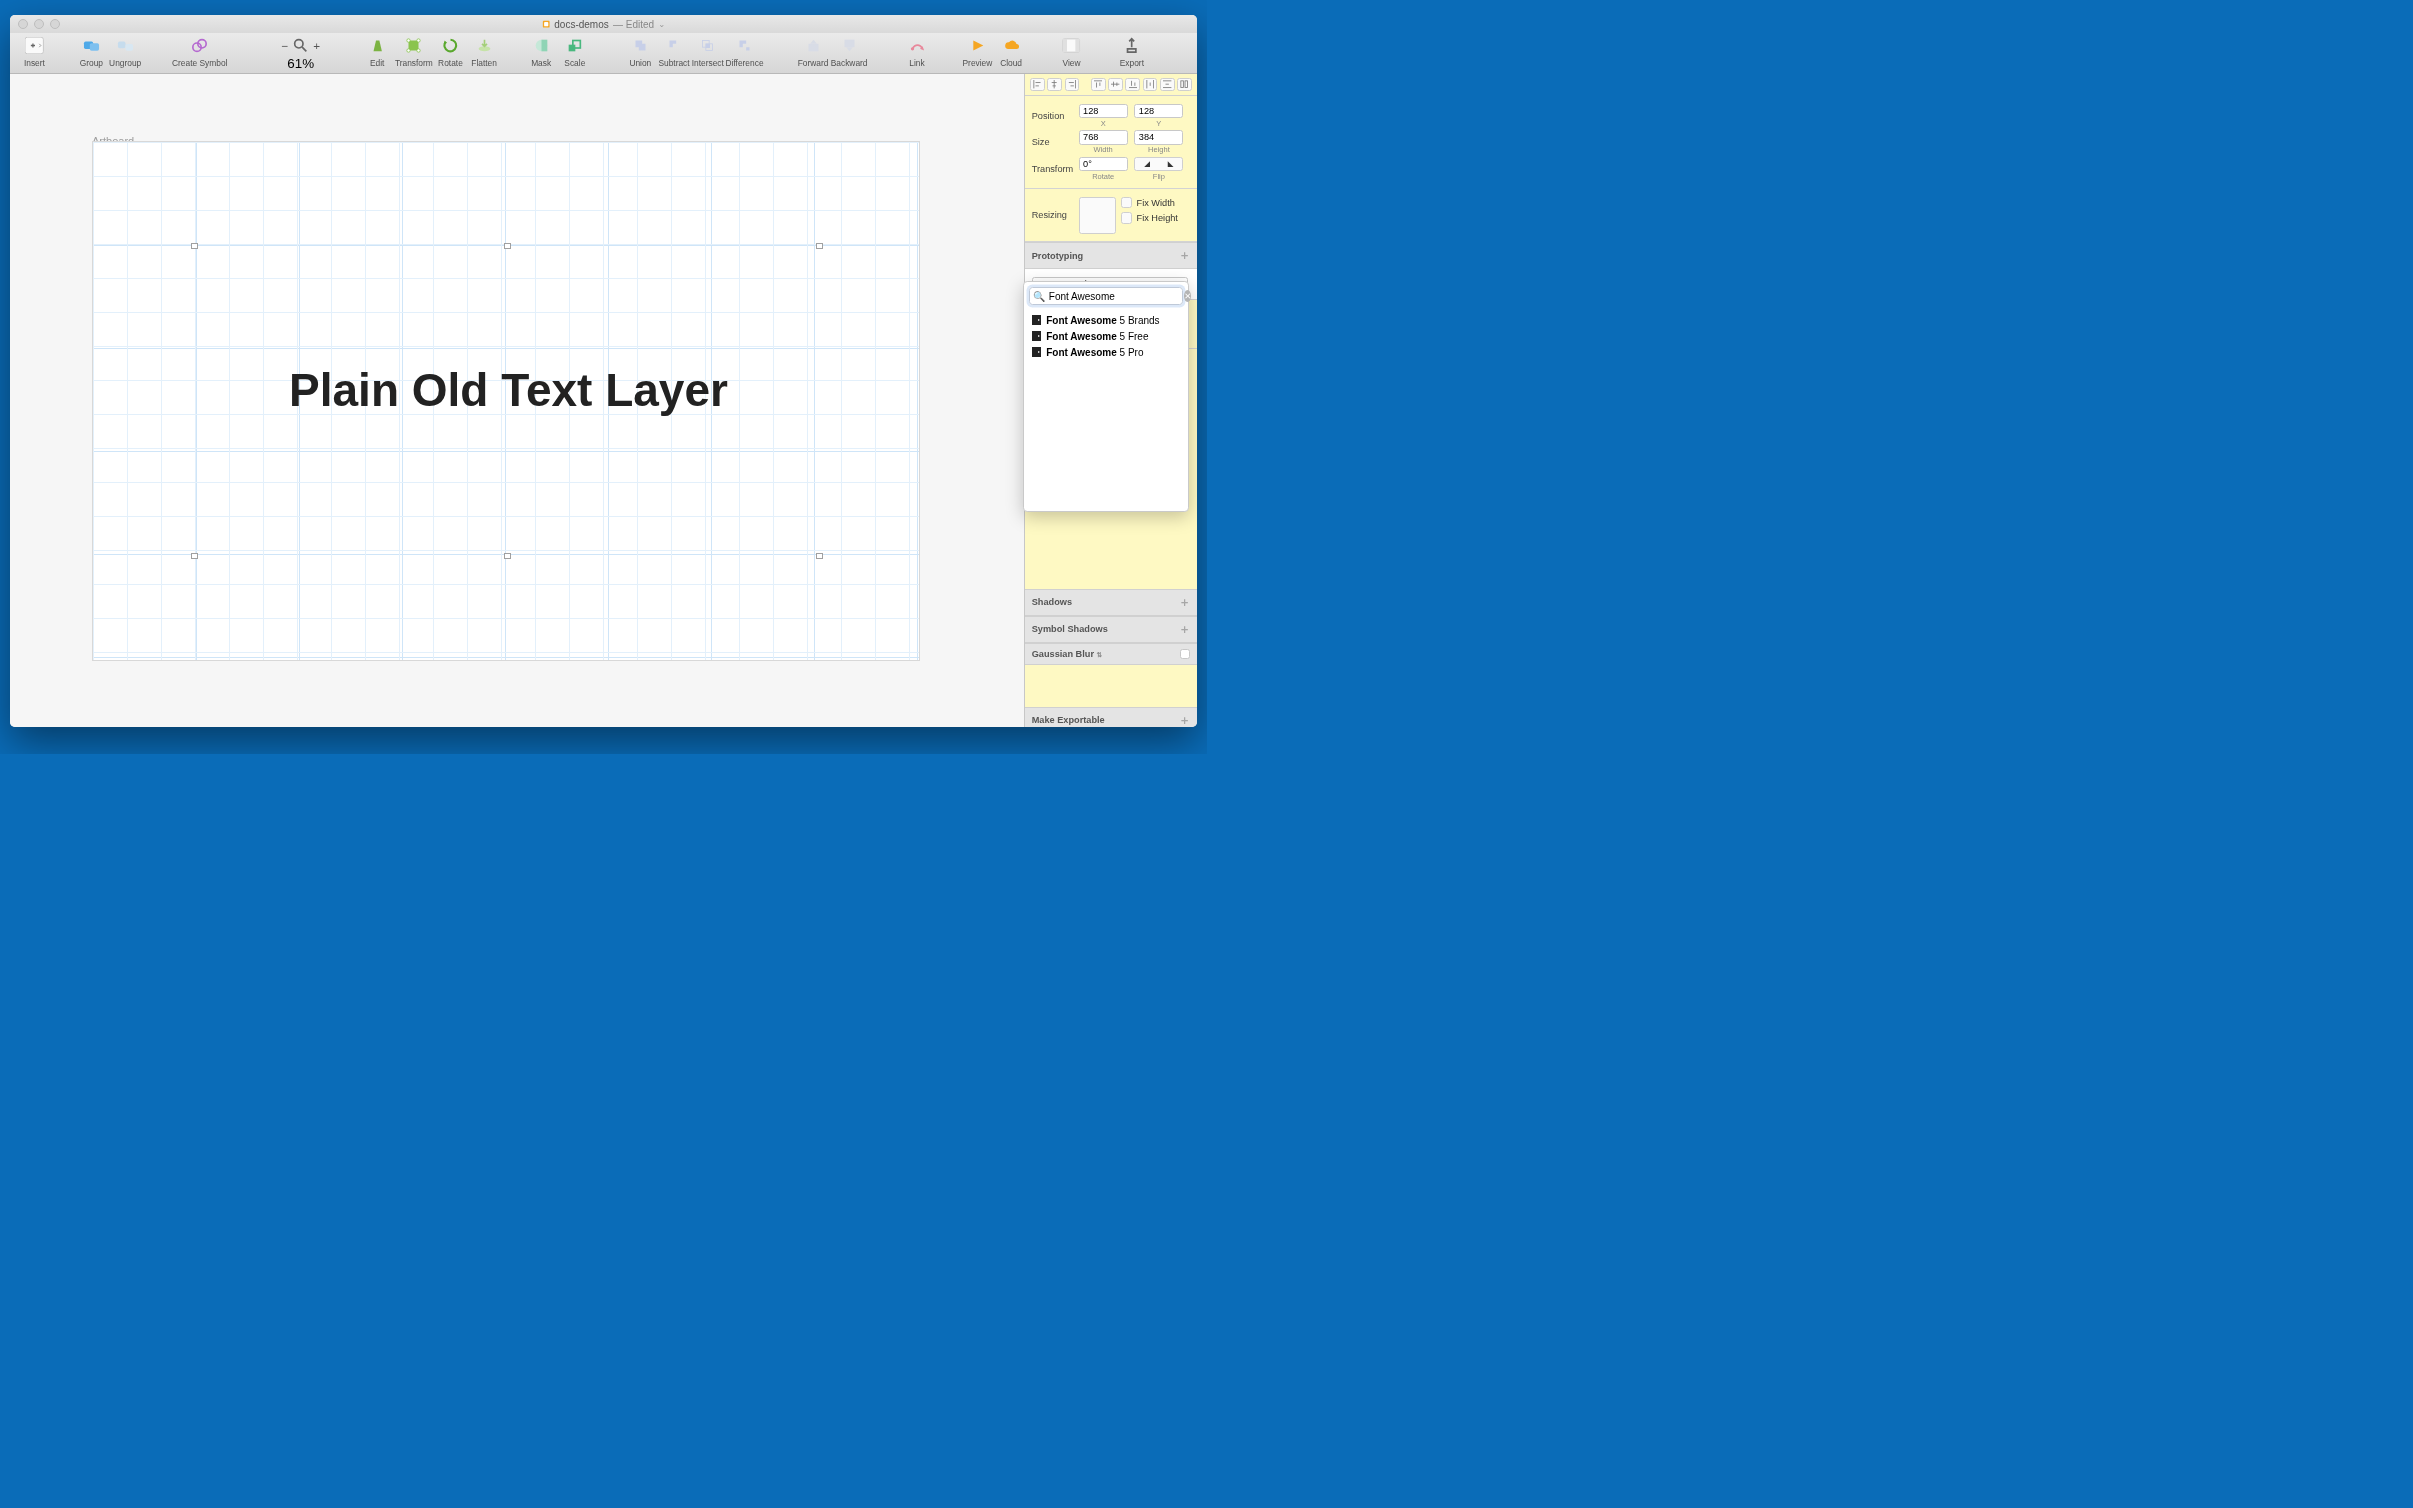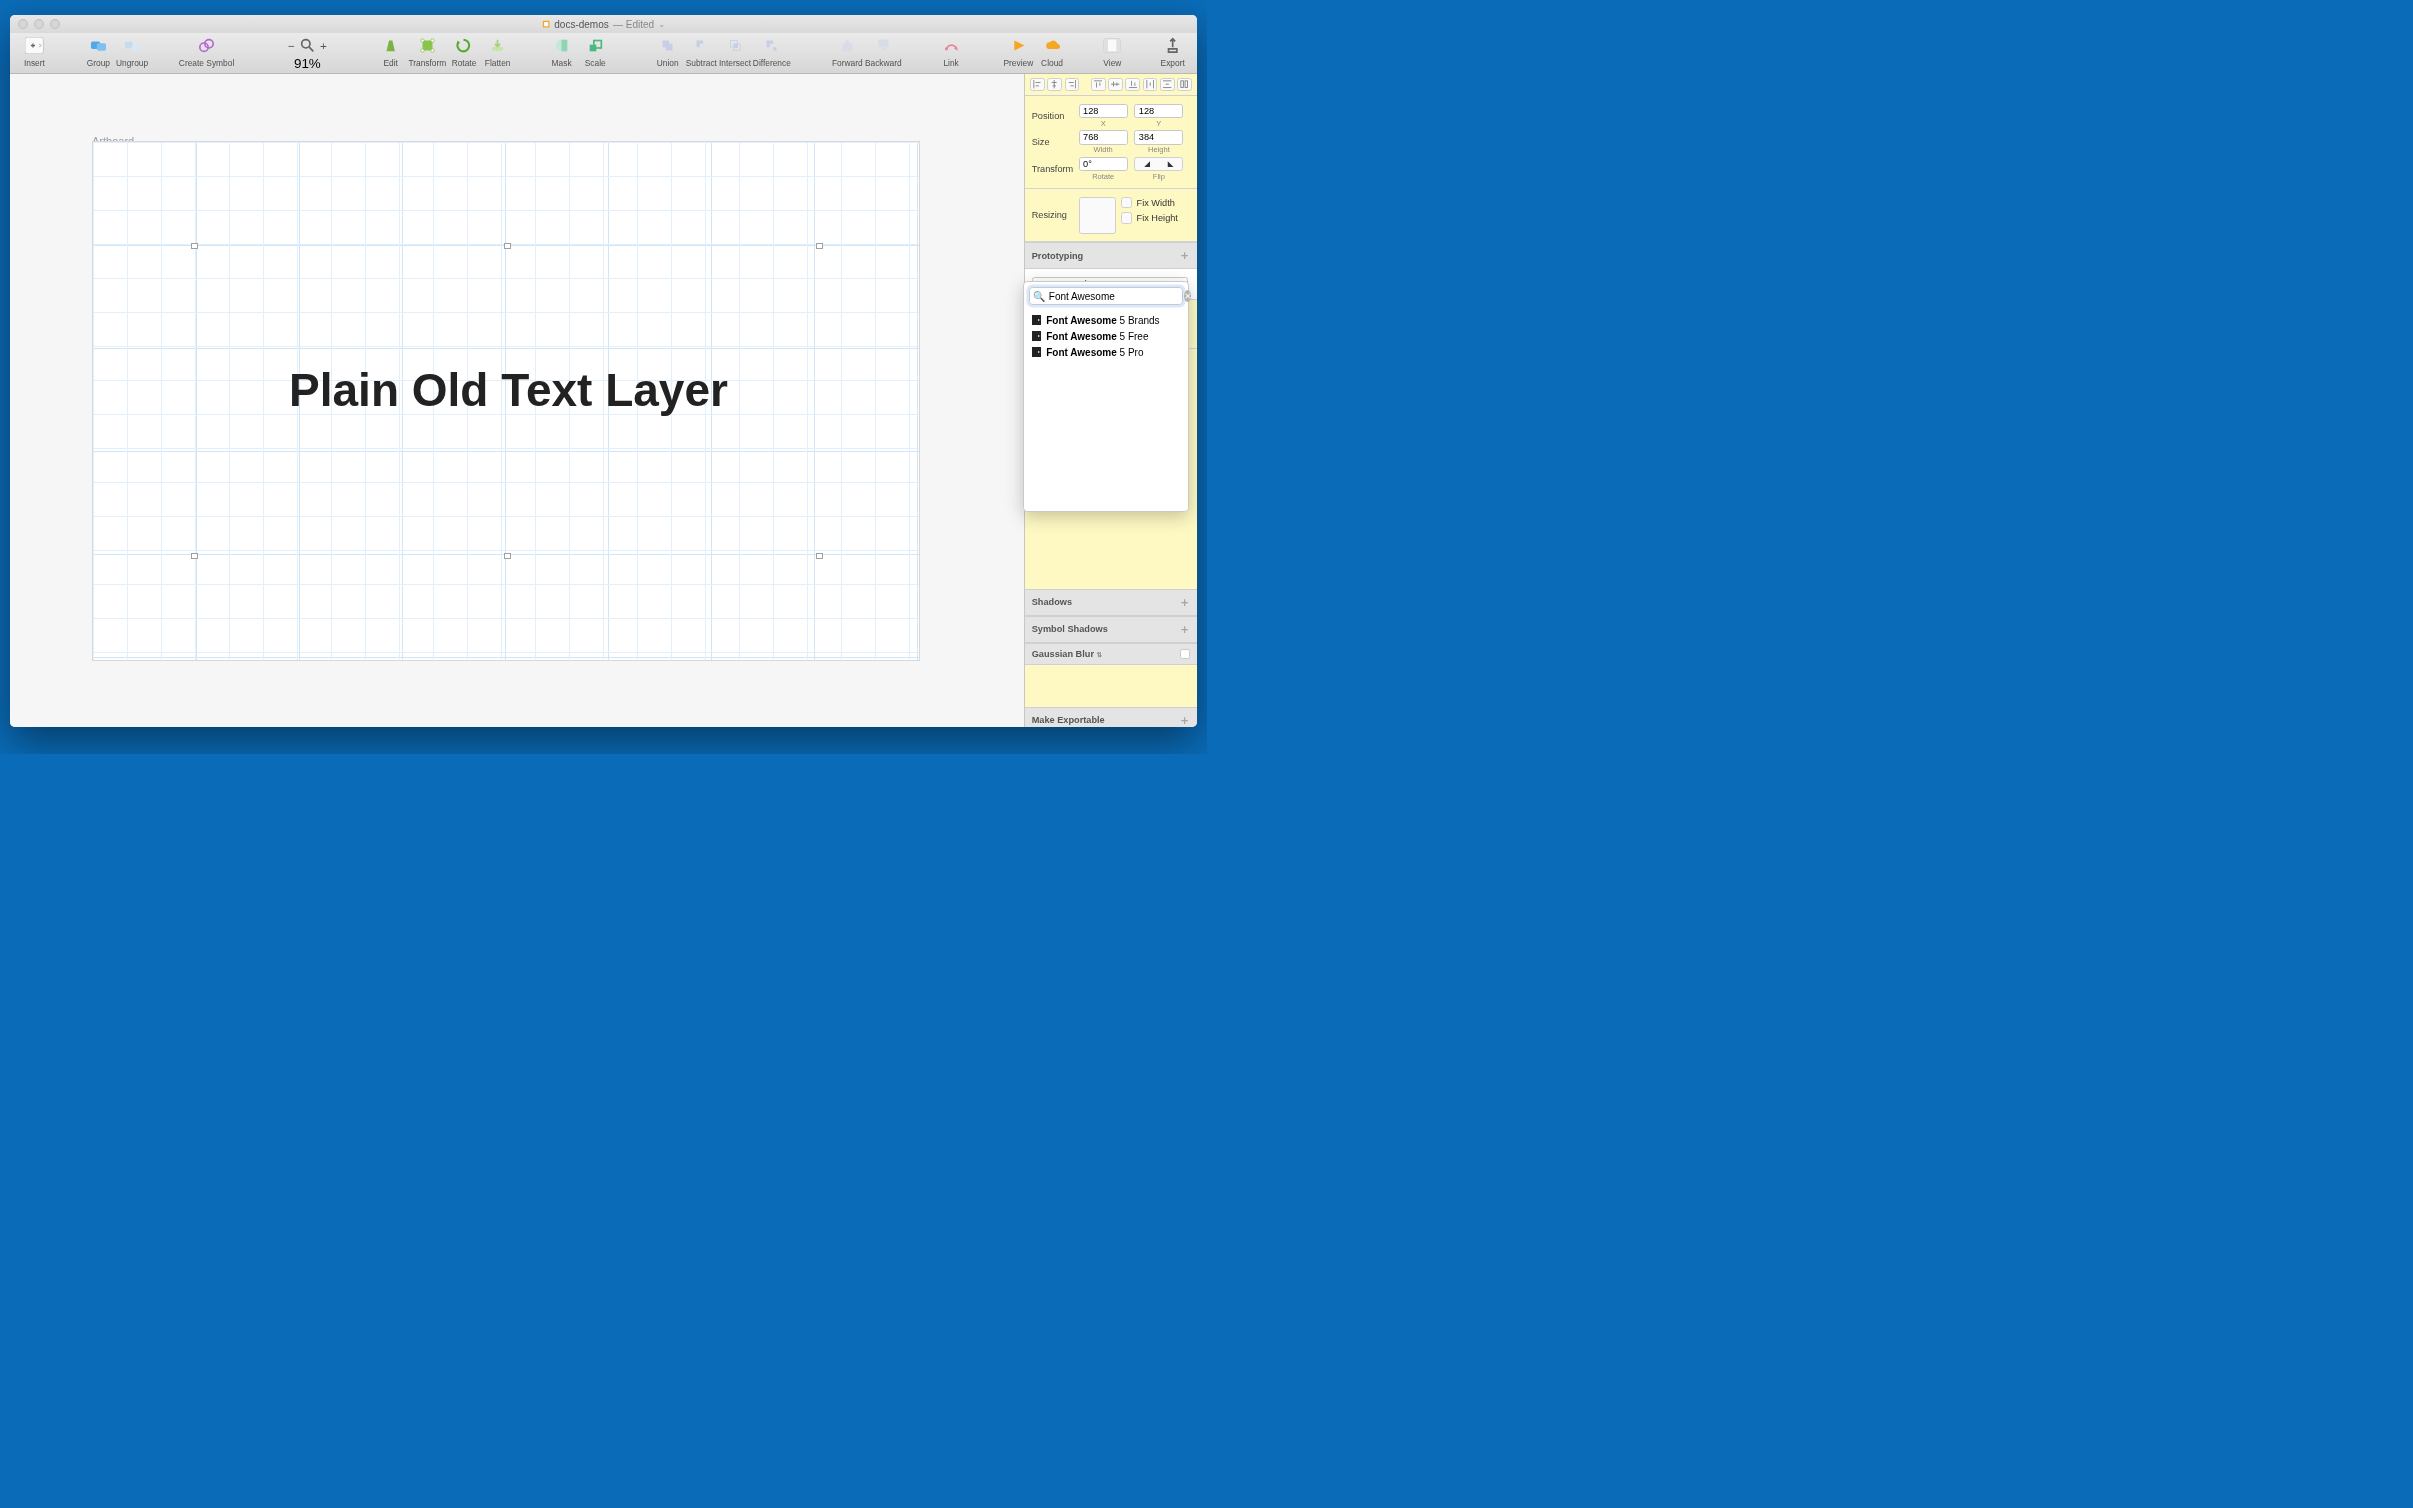--- a/index.html
+++ b/index.html
@@ -42,21 +42,21 @@
 .title-doc .chev { color: #999; font-size: 8.4px; }
 .toolbar {
   background: linear-gradient(#eaeaea,#d6d6d6);
   border-bottom: 0.8px solid #b8b8b8;
   padding: 2.5px 8.4px 1.7px;
   display: flex; align-items: flex-start; gap: 5px;
 }
 .tbtn { display: flex; flex-direction: column; align-items: center; min-width: 32px; }
 .tbtn .icon { width: 20px; height: 20px; display: flex; align-items: center; justify-content: center; }
 .tbtn .label { font-size: 8.4px; color: #505050; margin-top: 1.7px; }
-.tgroup { display: flex; gap: 1.7px; margin-left: 7px; }
+.tgroup { display: flex; gap: 1.7px; }
 .sep { width: 15px; }
 .zoom { display: flex; flex-direction: column; align-items: center; min-width: 47px; }
 .zoom .row { display: flex; align-items: center; gap: 5px; }
 .zoom .pm { font-size: 11.7px; color: #555; }
 .workspace { flex: 1; display: flex; overflow: hidden; }
 .canvas {
   flex: 1; background: #f6f6f6; position: relative; overflow: hidden;
 }
 .artboard-label { position: absolute; left: 82px; top: 61px; font-size: 11px; color: #9d9d9d; }
 .artboard {
@@ -191,21 +191,21 @@
     <div class="sep" style="width:34px"></div>
     <div class="zoom">
       <div class="row">
         <span class="pm">−</span>
         <svg width="15" height="15" viewBox="0 0 18 18">
             <circle cx="7" cy="7" r="5" fill="none" stroke="#666" stroke-width="2"></circle>
             <path d="M11 11l5 5" stroke="#666" stroke-width="2"></path>
           </svg>
         <span class="pm">+</span>
       </div>
-      <div class="label">91%</div>
+      <div class="label">61%</div>
     </div>
     <div class="sep" style="width:27px"></div>
     <div class="tgroup">
       <div class="tbtn">
           <div class="icon">
             <svg width="13.4" height="17" viewBox="0 0 16 20">
               <path d="M3 17L6 4l4 0 3 13" fill="#7bb342"></path>
             </svg>
           </div>
           <div class="label">Edit</div>

